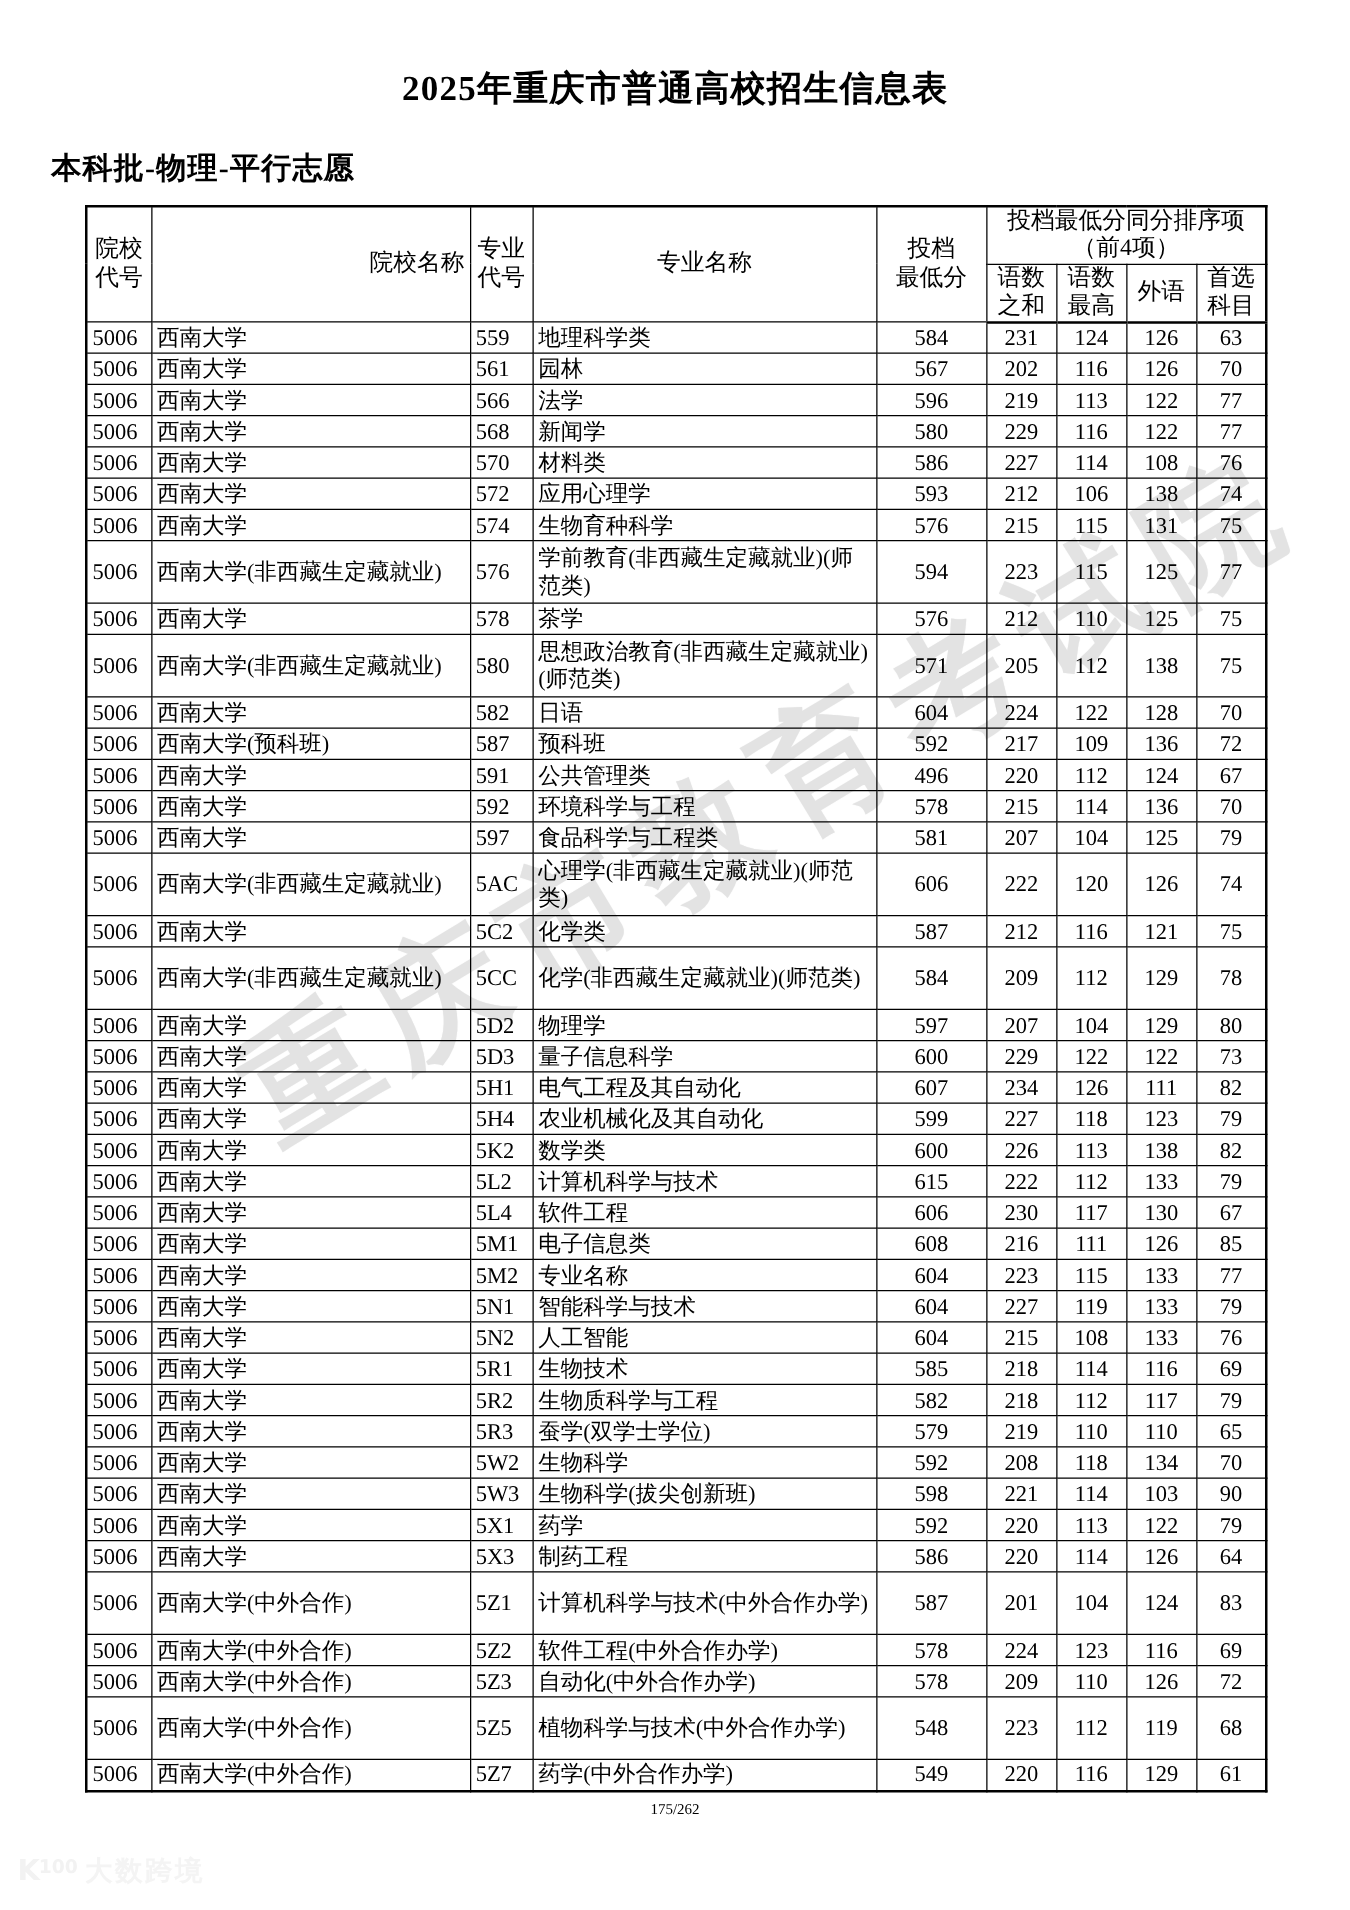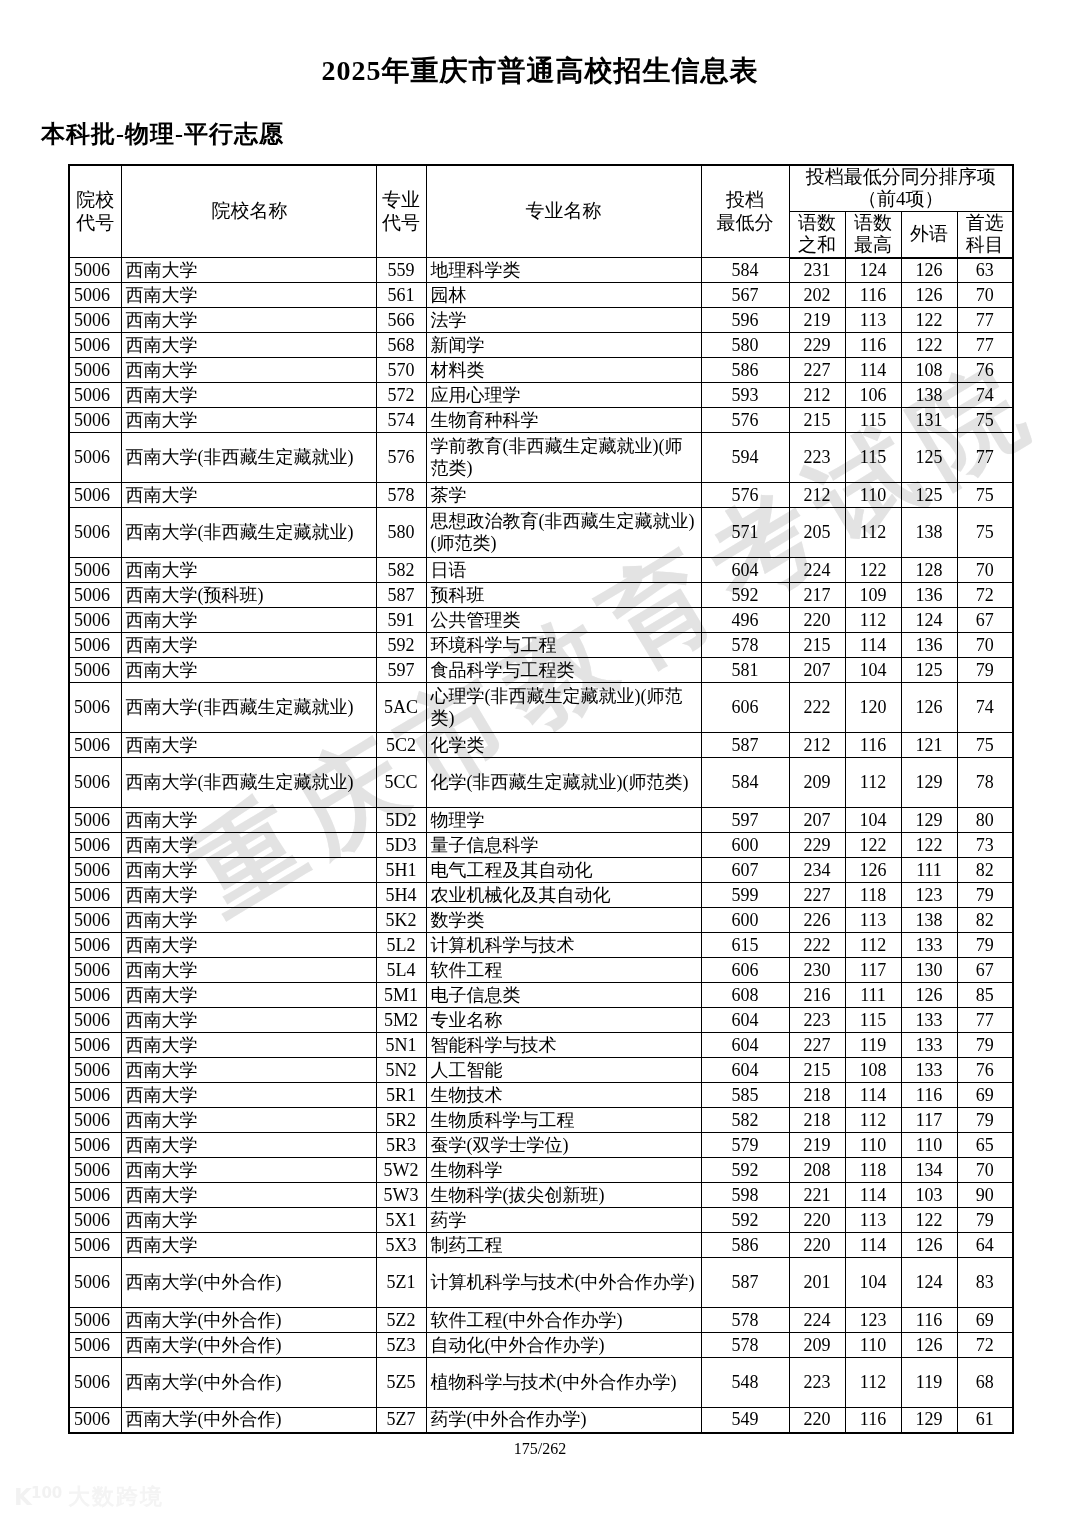--- a/index.html
+++ b/index.html
@@ -109,37 +109,37 @@
   col.c-mcode  { width: 50px; }
   col.c-mname  { width: 275px; }
   col.c-score  { width: 88px; }
   col.c-s1     { width: 56px; }
   col.c-s2     { width: 56px; }
   col.c-s3     { width: 56px; }
   col.c-s4     { width: 56px; }
 
   td.code   { text-align: left;   padding-left: 5px; }
   td.name   { text-align: left;   padding-left: 6px; margin-left: 36px; }
-  td.mcode  { text-align: center;  padding-right: 5px; }
+  td.mcode  { text-align: left;  padding-right: 5px; }
   td.mname  { text-align: left;   padding-left: 6px; }
   td.num    { text-align: center; }
 
   tbody tr { height: 25px; padding-left: 36px; }
   tbody tr.tall { height: 50px; }
 
   .hdr-2line { line-height: 1.12; }
 
   
   #page-number {
     position: absolute;
     top: 1440px;
     left: 0;
     width: 1080px;
     text-align: center;
-    font-size: 16px;
+    font-size: 12px;
     z-index: 3;
   }
 
   
   #site-logo {
     position: absolute;
     left: 14px;
     top: 1482px;
     display: flex;
     align-items: center;
@@ -198,21 +198,21 @@
         <col class="c-s2">
         <col class="c-s3">
         <col class="c-s4">
     </colgroup>
     <thead>
       <tr>
         <th rowspan="2" class="hdr-2line">
           <div>院校</div>
           <div>代号</div>
         </th>
-        <th rowspan="2" style="text-align:center;padding-left:6px;">院校名称</th>
+        <th rowspan="2" style="text-align:right;padding-left:6px;">院校名称</th>
         <th rowspan="2" class="hdr-2line">
           <div>专业</div>
           <div>代号</div>
         </th>
         <th rowspan="2">专业名称</th>
         <th rowspan="2" class="hdr-2line">
           <div>投档</div>
           <div>最低分</div>
         </th>
         <th colspan="4" class="hdr-2line">

